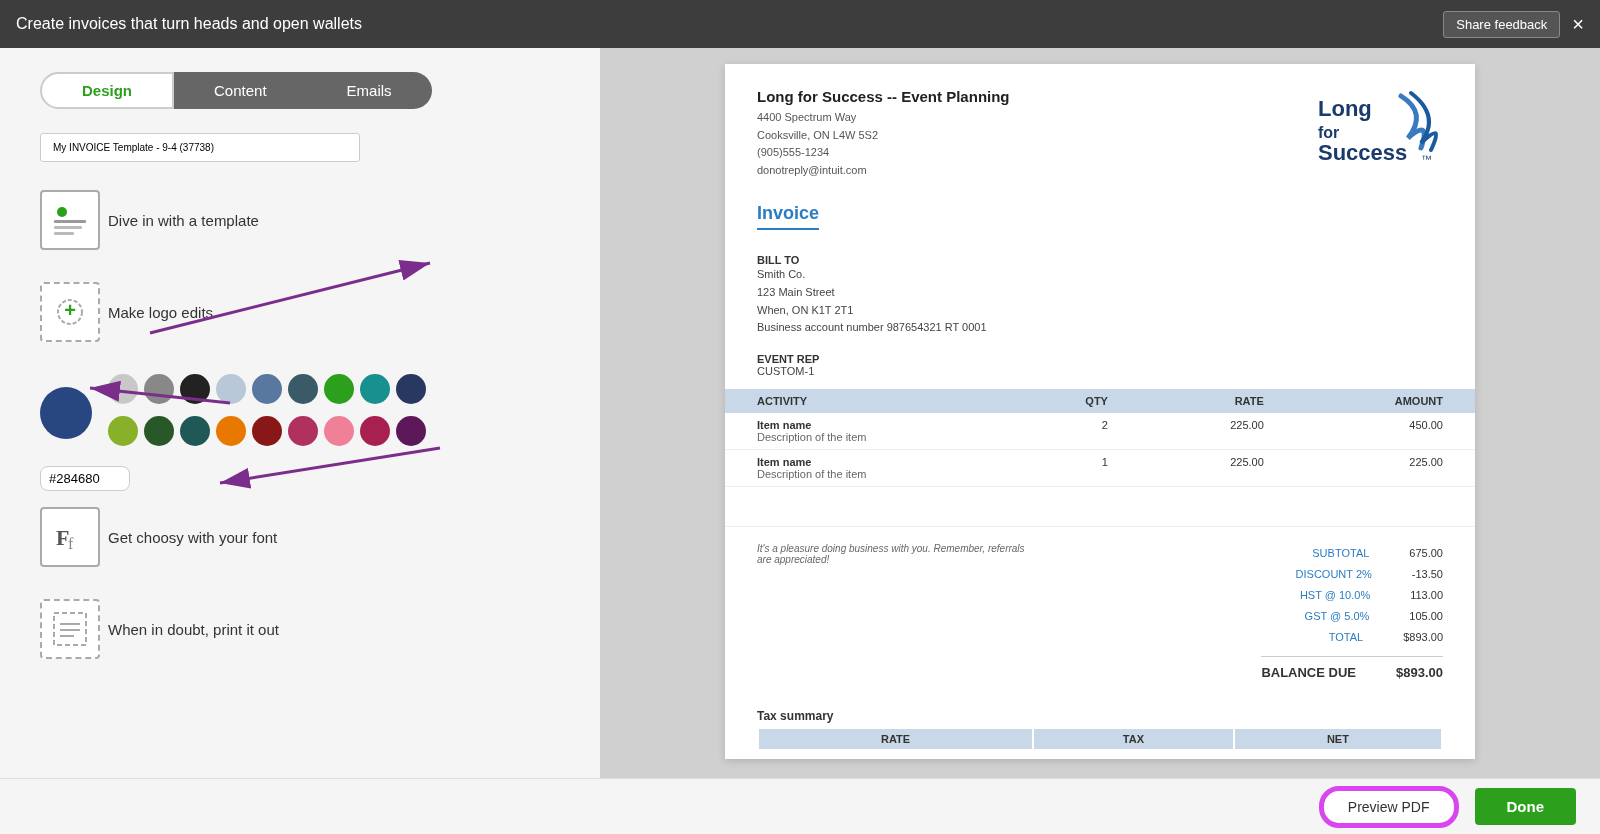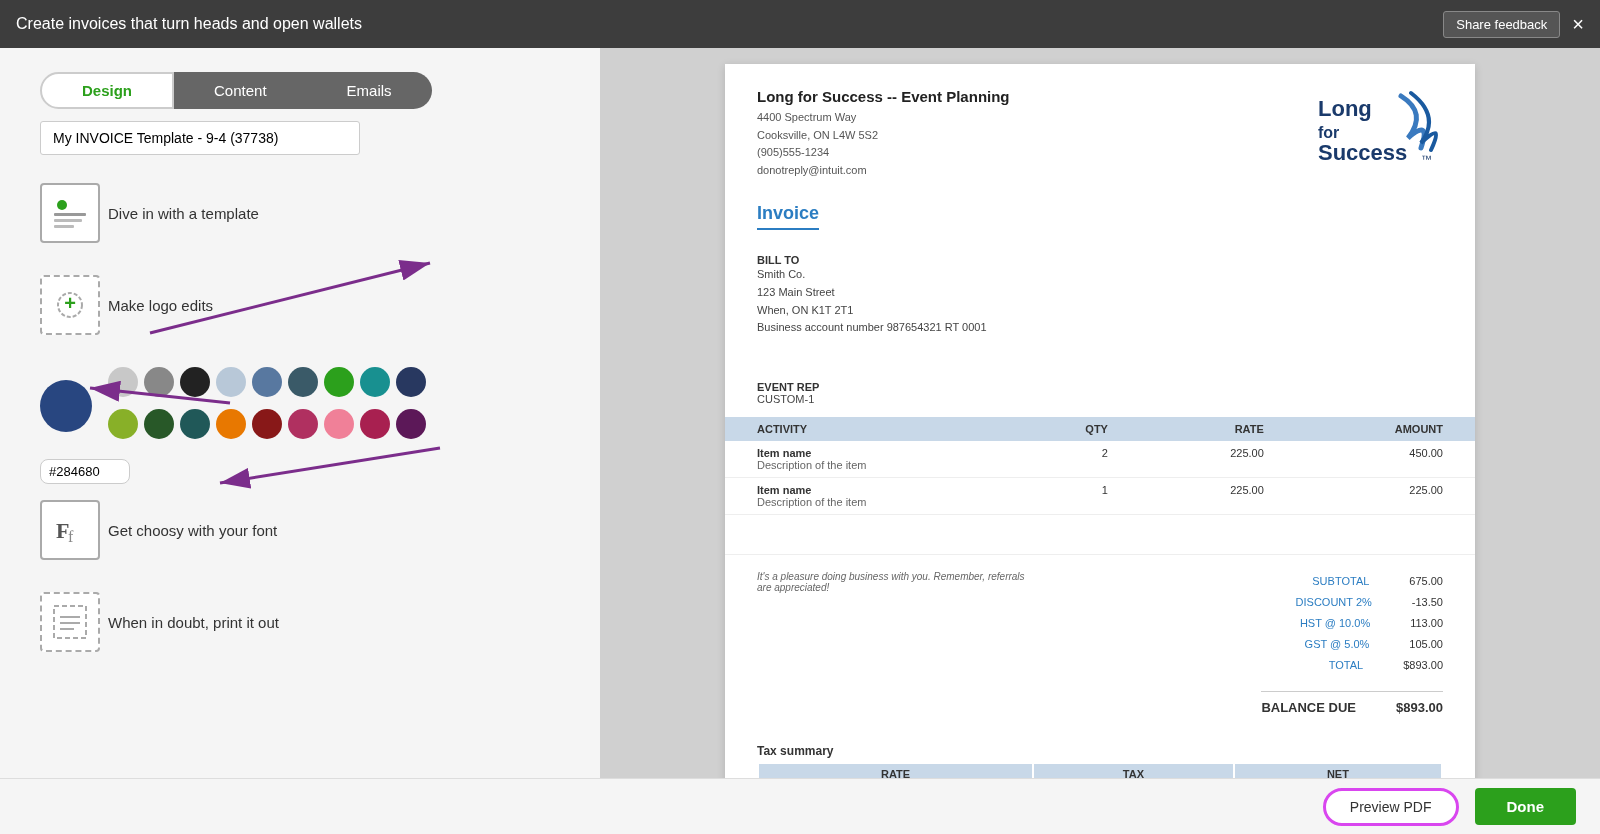--- a/index.html
+++ b/index.html
@@ -46,21 +46,21 @@
     .left-panel {
       width: 600px;
       padding: 24px 40px;
       background: #f5f5f5;
       overflow-y: auto;
     }
 
     
     .tabs {
       display: flex;
-      margin-bottom: 12px;
+      margin-bottom: 24px;
     }
     .tab {
       padding: 8px 40px;
       border-radius: 50px;
       font-size: 15px;
       cursor: pointer;
       border: none;
     }
     .tab-design {
       background: #fff;
@@ -78,21 +78,21 @@
       background: #666;
       color: #fff;
       border-radius: 0 50px 50px 0;
     }
 
     
     .template-input {
       width: 320px;
       border: 1px solid #ccc;
       padding: 8px 12px;
-      font-size: 14px;
+      font-size: 10px;
       border-radius: 3px;
       margin-bottom: 28px;
       background: #fff;
     }
 
     
     .feature-item {
       display: flex;
       align-items: center;
       gap: 8px;
@@ -179,21 +179,21 @@
 
     .invoice-bill-row {
       display: flex;
       justify-content: space-between;
       padding: 0 32px 12px;
     }
     .bill-to-label { font-size: 11px; font-weight: 700; color: #333; }
     .bill-to-info { font-size: 11px; color: #444; line-height: 1.6; }
     .invoice-meta { font-size: 11px; color: #333; text-align: right; line-height: 1.8; }
 
-    .event-rep-section { padding: 4px 32px 12px; margin-top: 28px; }
+    .event-rep-section { padding: 4px 32px 12px; }
     .event-rep-label { font-size: 11px; font-weight: 700; color: #333; }
     .event-rep-value { font-size: 11px; color: #444; }
 
     .invoice-table { width: 100%; border-collapse: collapse; }
     .invoice-table th {
       background: #c8d8e8;
       font-size: 11px;
       font-weight: 700;
       color: #333;
       padding: 6px 32px;
@@ -210,40 +210,40 @@
       display: flex;
       justify-content: space-between;
       padding: 16px 32px;
       border-top: 1px solid #eee;
       background: #fff;
     }
     .footer-note { font-size: 10px; font-style: italic; color: #666; max-width: 280px; }
     .totals-section { text-align: right; font-size: 11px; color: #333; line-height: 1.9; }
     .totals-label { color: #2b7dc2; font-weight: 500; }
     .total-row { display: flex; justify-content: flex-end; gap: 40px; }
-    .balance-due { font-size: 13px; font-weight: 700; color: #333; display: flex; justify-content: flex-end; gap: 40px; margin-top: 15px; border-top: 1px solid #ccc; padding-top: 4px; }
+    .balance-due { font-size: 13px; font-weight: 700; color: #333; display: flex; justify-content: flex-end; gap: 40px; margin-top: 8px; border-top: 1px solid #ccc; padding-top: 4px; }
 
     .tax-summary-section { padding: 8px 32px; }
     .tax-summary-label { font-size: 12px; font-weight: 600; color: #333; margin-bottom: 4px; }
     .tax-table { width: 100%; }
     .tax-table th { background: #c8d8e8; font-size: 11px; color: #333; padding: 4px 0; text-align: center; }
 
     
     .footer-bar {
       height: 56px;
       background: #f5f5f5;
       border-top: 1px solid #ddd;
       display: flex;
       align-items: center;
       justify-content: flex-end;
       padding: 0 24px;
       gap: 16px;
     }
     .preview-pdf-btn {
-      border: 3px solid #d946ef;
+      border: 5px solid #d946ef;
       background: #fff;
       color: #333;
       padding: 8px 24px;
       border-radius: 20px;
       font-size: 14px;
       cursor: pointer;
     }
     .done-btn {
       background: #2ca01c;
       color: #fff;

